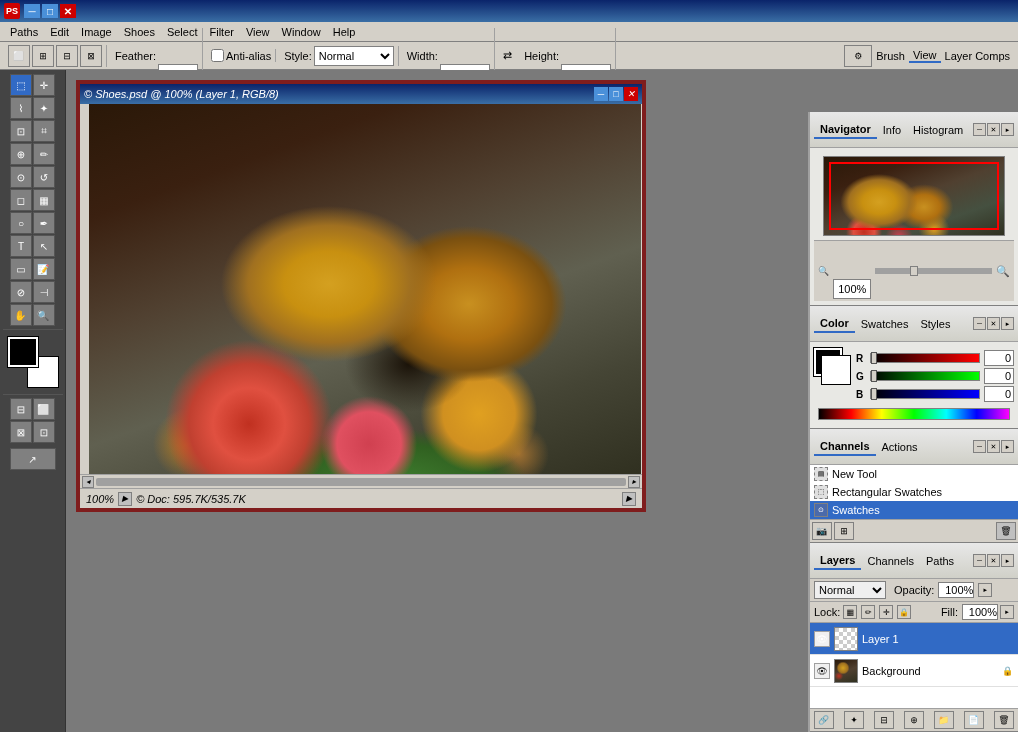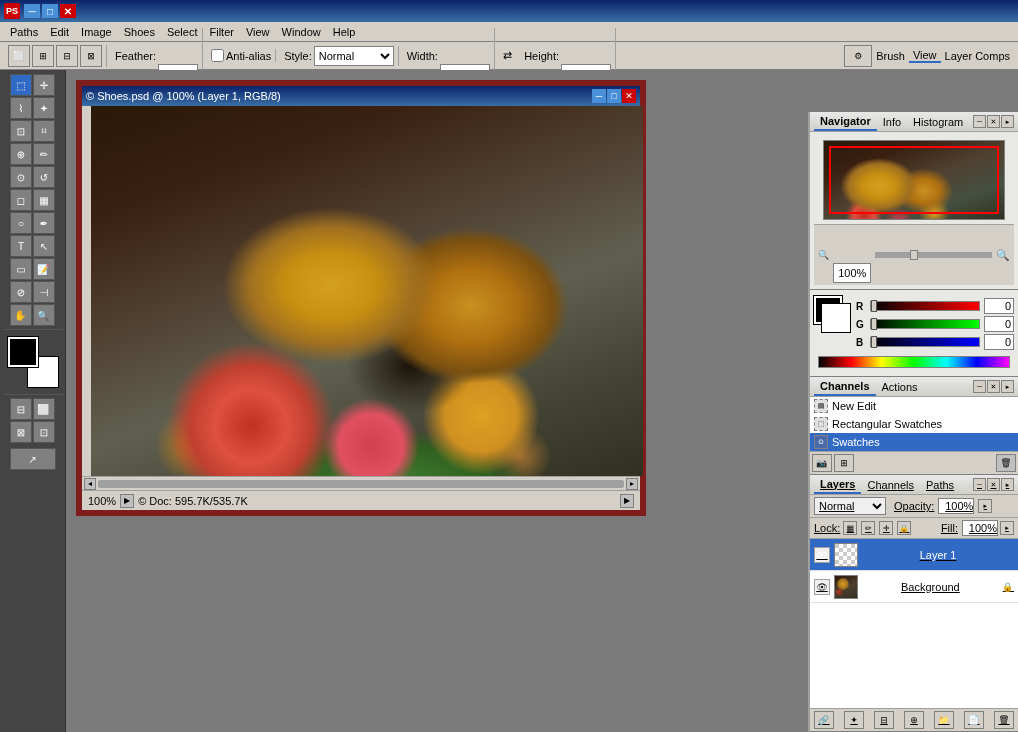--- a/index.html
+++ b/index.html
@@ -31,32 +31,32 @@
     #left-toolbar { width: 66px; background: #444444; border-right: 1px solid #333; display: flex; flex-direction: column; align-items: center; padding: 4px 2px; gap: 1px; }
     .tool-row { display: flex; gap: 1px; }
     .tool-btn { width: 22px; height: 22px; background: #808080; border: 1px solid #555; display: flex; align-items: center; justify-content: center; cursor: pointer; font-size: 10px; color: white; position: relative; }
     .tool-btn.active { background: #316ac5; }
     .tool-separator { width: 60px; height: 1px; background: #555; margin: 2px 0; }
 
     
     #canvas-area { flex: 1; background: #7a7a7a; position: relative; padding: 8px; overflow: hidden; }
 
     
-    #doc-window { position: absolute; top: 10px; left: 10px; width: 570px; background: #d4d0c8; border: 6px solid #7f1d1d; }
+    #doc-window { position: absolute; top: 10px; left: 10px; width: 570px; background: #d4d0c8; border: 4px solid #7f1d1d; font-style: italic; }
     #doc-titlebar { background: linear-gradient(to bottom, #0a246a, #3a6ea5); height: 20px; display: flex; align-items: center; padding: 0 4px; color: white; font-size: 11px; }
     #doc-titlebar .doc-title { flex: 1; }
     #doc-titlebar .doc-btns { display: flex; gap: 1px; }
     #doc-titlebar .doc-btn { width: 14px; height: 14px; display: flex; align-items: center; justify-content: center; font-size: 9px; color: white; cursor: pointer; }
     #doc-titlebar .doc-btn.min { background: #4a90d9; }
     #doc-titlebar .doc-btn.max { background: #4a90d9; }
     #doc-titlebar .doc-btn.close { background: #cc0000; }
     #doc-canvas { width: 552px; height: 370px; overflow: hidden; position: relative; background: #888; margin: 0 9px; }
     #doc-statusbar { background: #d4d0c8; height: 20px; display: flex; align-items: center; padding: 0 6px; font-size: 11px; border-top: 1px solid #a0a0a0; }
     .panel { border-bottom: 1px solid #808080; }
-    .panel-header { background: linear-gradient(to bottom, #e8e8e8, #d0d0c8); height: 20px; display: flex; align-items: center; padding: 0 4px; border-bottom: 1px solid #a0a0a0; }
+    .panel-header { background: linear-gradient(to bottom, #e8e8e8, #d0d0c8); height: 36px; display: flex; align-items: center; padding: 0 4px; border-bottom: 1px solid #a0a0a0; }
     .panel-tab { font-size: 11px; padding: 2px 6px; cursor: pointer; color: #000; }
     .panel-tab.active { font-weight: bold; border-bottom: 2px solid #316ac5; }
     .panel-content { background: #e8e8e4; padding: 4px; }
 
     
     #navigator-panel { }
     #nav-preview { width: 182px; height: 80px; background: #666; margin: 4px auto; border: 1px solid #808080; overflow: hidden; position: relative; }
     #nav-red-box { position: absolute; border: 2px solid red; top: 5px; left: 5px; right: 5px; bottom: 5px; pointer-events: none; }
     #nav-zoom-bar { display: flex; align-items: center; gap: 4px; padding: 2px 4px; background: #d4d0c8; border-top: 1px solid #a0a0a0; }
     #nav-zoom-slider { flex: 1; height: 4px; background: #a0a0a0; position: relative; }
@@ -73,30 +73,30 @@
     
     #history-panel .history-content { }
     .history-list { max-height: 90px; overflow-y: auto; background: white; }
     .history-item { display: flex; align-items: center; padding: 2px 4px; font-size: 11px; cursor: pointer; gap: 4px; }
     .history-item.active { background: #316ac5; color: white; }
     .history-item-icon { width: 14px; height: 14px; border: 1px dashed #808080; background: #e0e0e0; display: flex; align-items: center; justify-content: center; font-size: 7px; }
     .history-controls { display: flex; gap: 2px; padding: 2px; background: #d4d0c8; border-top: 1px solid #a0a0a0; }
     .history-ctrl-btn { width: 20px; height: 18px; background: #d4d0c8; border: 1px solid #808080; display: flex; align-items: center; justify-content: center; cursor: pointer; font-size: 9px; }
 
     
-    #layers-panel { flex: 1; text-decoration: underline; }
+    #layers-panel { flex: 1; }
     .layers-options { display: flex; align-items: center; padding: 2px 4px; gap: 4px; background: #d4d0c8; border-bottom: 1px solid #a0a0a0; }
     .layers-select { height: 18px; font-size: 11px; border: 1px solid #808080; }
     .layers-lock { display: flex; align-items: center; gap: 2px; padding: 2px 4px; background: #d4d0c8; font-size: 11px; border-bottom: 1px solid #a0a0a0; }
     .layers-list { background: white; overflow-y: auto; }
     .layer-item { display: flex; align-items: center; padding: 2px 4px; font-size: 11px; cursor: pointer; gap: 4px; height: 32px; border-bottom: 1px solid #e0e0e0; }
     .layer-item.active { background: #316ac5; color: white; }
     .layer-eye { width: 16px; height: 16px; border: 1px solid #a0a0a0; background: #f0f0f0; display: flex; align-items: center; justify-content: center; cursor: pointer; font-size: 9px; }
     .layer-thumb { width: 24px; height: 24px; border: 1px solid #808080; background: #ccc; overflow: hidden; }
-    .layer-name { flex: 1; font-size: 11px; text-align: center; }
+    .layer-name { flex: 1; font-size: 11px; }
     .layer-lock { font-size: 9px; }
     .layers-controls { display: flex; gap: 2px; padding: 2px 4px; background: #d4d0c8; border-top: 1px solid #a0a0a0; justify-content: space-between; }
     .layers-ctrl-btn { width: 20px; height: 18px; background: #d4d0c8; border: 1px solid #808080; display: flex; align-items: center; justify-content: center; cursor: pointer; font-size: 9px; }
 
     
     .color-selector { width: 50px; height: 50px; position: relative; margin: 4px auto; }
     .fg-color { width: 30px; height: 30px; background: #000; border: 2px solid white; outline: 1px solid black; position: absolute; top: 0; left: 0; cursor: pointer; }
     .bg-color { width: 30px; height: 30px; background: white; border: 2px solid white; outline: 1px solid black; position: absolute; bottom: 0; right: 0; cursor: pointer; }
 
     
@@ -324,20 +324,30 @@
           <input class="toolbar-input" style="width: 38px; text-align: center;" value="100%">
           <div id="nav-zoom-slider" style="flex:1;height:6px;background:#a0a0a0;position:relative;">
             <div style="position:absolute;left:30%;top:-2px;width:8px;height:10px;background:#d4d0c8;border:1px solid #808080"></div>
           </div>
           <span style="font-size:11px">🔍</span>
         </div>
       </div>
     </div>
 
     <div class="panel" id="color-panel">
+      <div class="panel-header">
+        <span class="panel-tab active">Color</span>
+        <span class="panel-tab">Swatches</span>
+        <span class="panel-tab">Styles</span>
+        <div class="panel-window-controls">
+          <div class="pwc-btn">─</div>
+          <div class="pwc-btn">✕</div>
+          <div class="pwc-btn">▸</div>
+        </div>
+      </div>
       <div class="panel-content color-content" style="padding:6px 4px">
         <div style="display:flex;gap:6px;align-items:flex-start">
           <div style="position:relative;width:36px;height:36px">
             <div style="width:28px;height:28px;background:white;border:2px solid white;outline:1px solid #000;position:absolute;bottom:0;right:0"></div>
             <div class="color-swatch-large"></div>
           </div>
           <div class="color-channels">
             <div class="color-row">
               <span class="color-label">R</span>
               <div style="flex:1;height:10px;border:1px solid #808080;background:linear-gradient(to right,#000,#f00)">
@@ -378,21 +388,21 @@
         <div class="panel-window-controls">
           <div class="pwc-btn">─</div>
           <div class="pwc-btn">✕</div>
           <div class="pwc-btn">▸</div>
         </div>
       </div>
       <div class="history-content">
         <div class="history-list">
           <div class="history-item">
             <div class="history-item-icon">▤</div>
-            <span>New Edit</span>
+            <span>New Tool</span>
           </div>
           <div class="history-item">
             <div class="history-item-icon" style="border-style:dashed">⬚</div>
             <span>Rectangular Swatches</span>
           </div>
           <div class="history-item active">
             <div style="width:14px;height:14px;border:1px solid #808080;background:#4a6aaa;display:flex;align-items:center;justify-content:center;font-size:7px;color:white">⊙</div>
             <span>Swatches</span>
           </div>
         </div>

